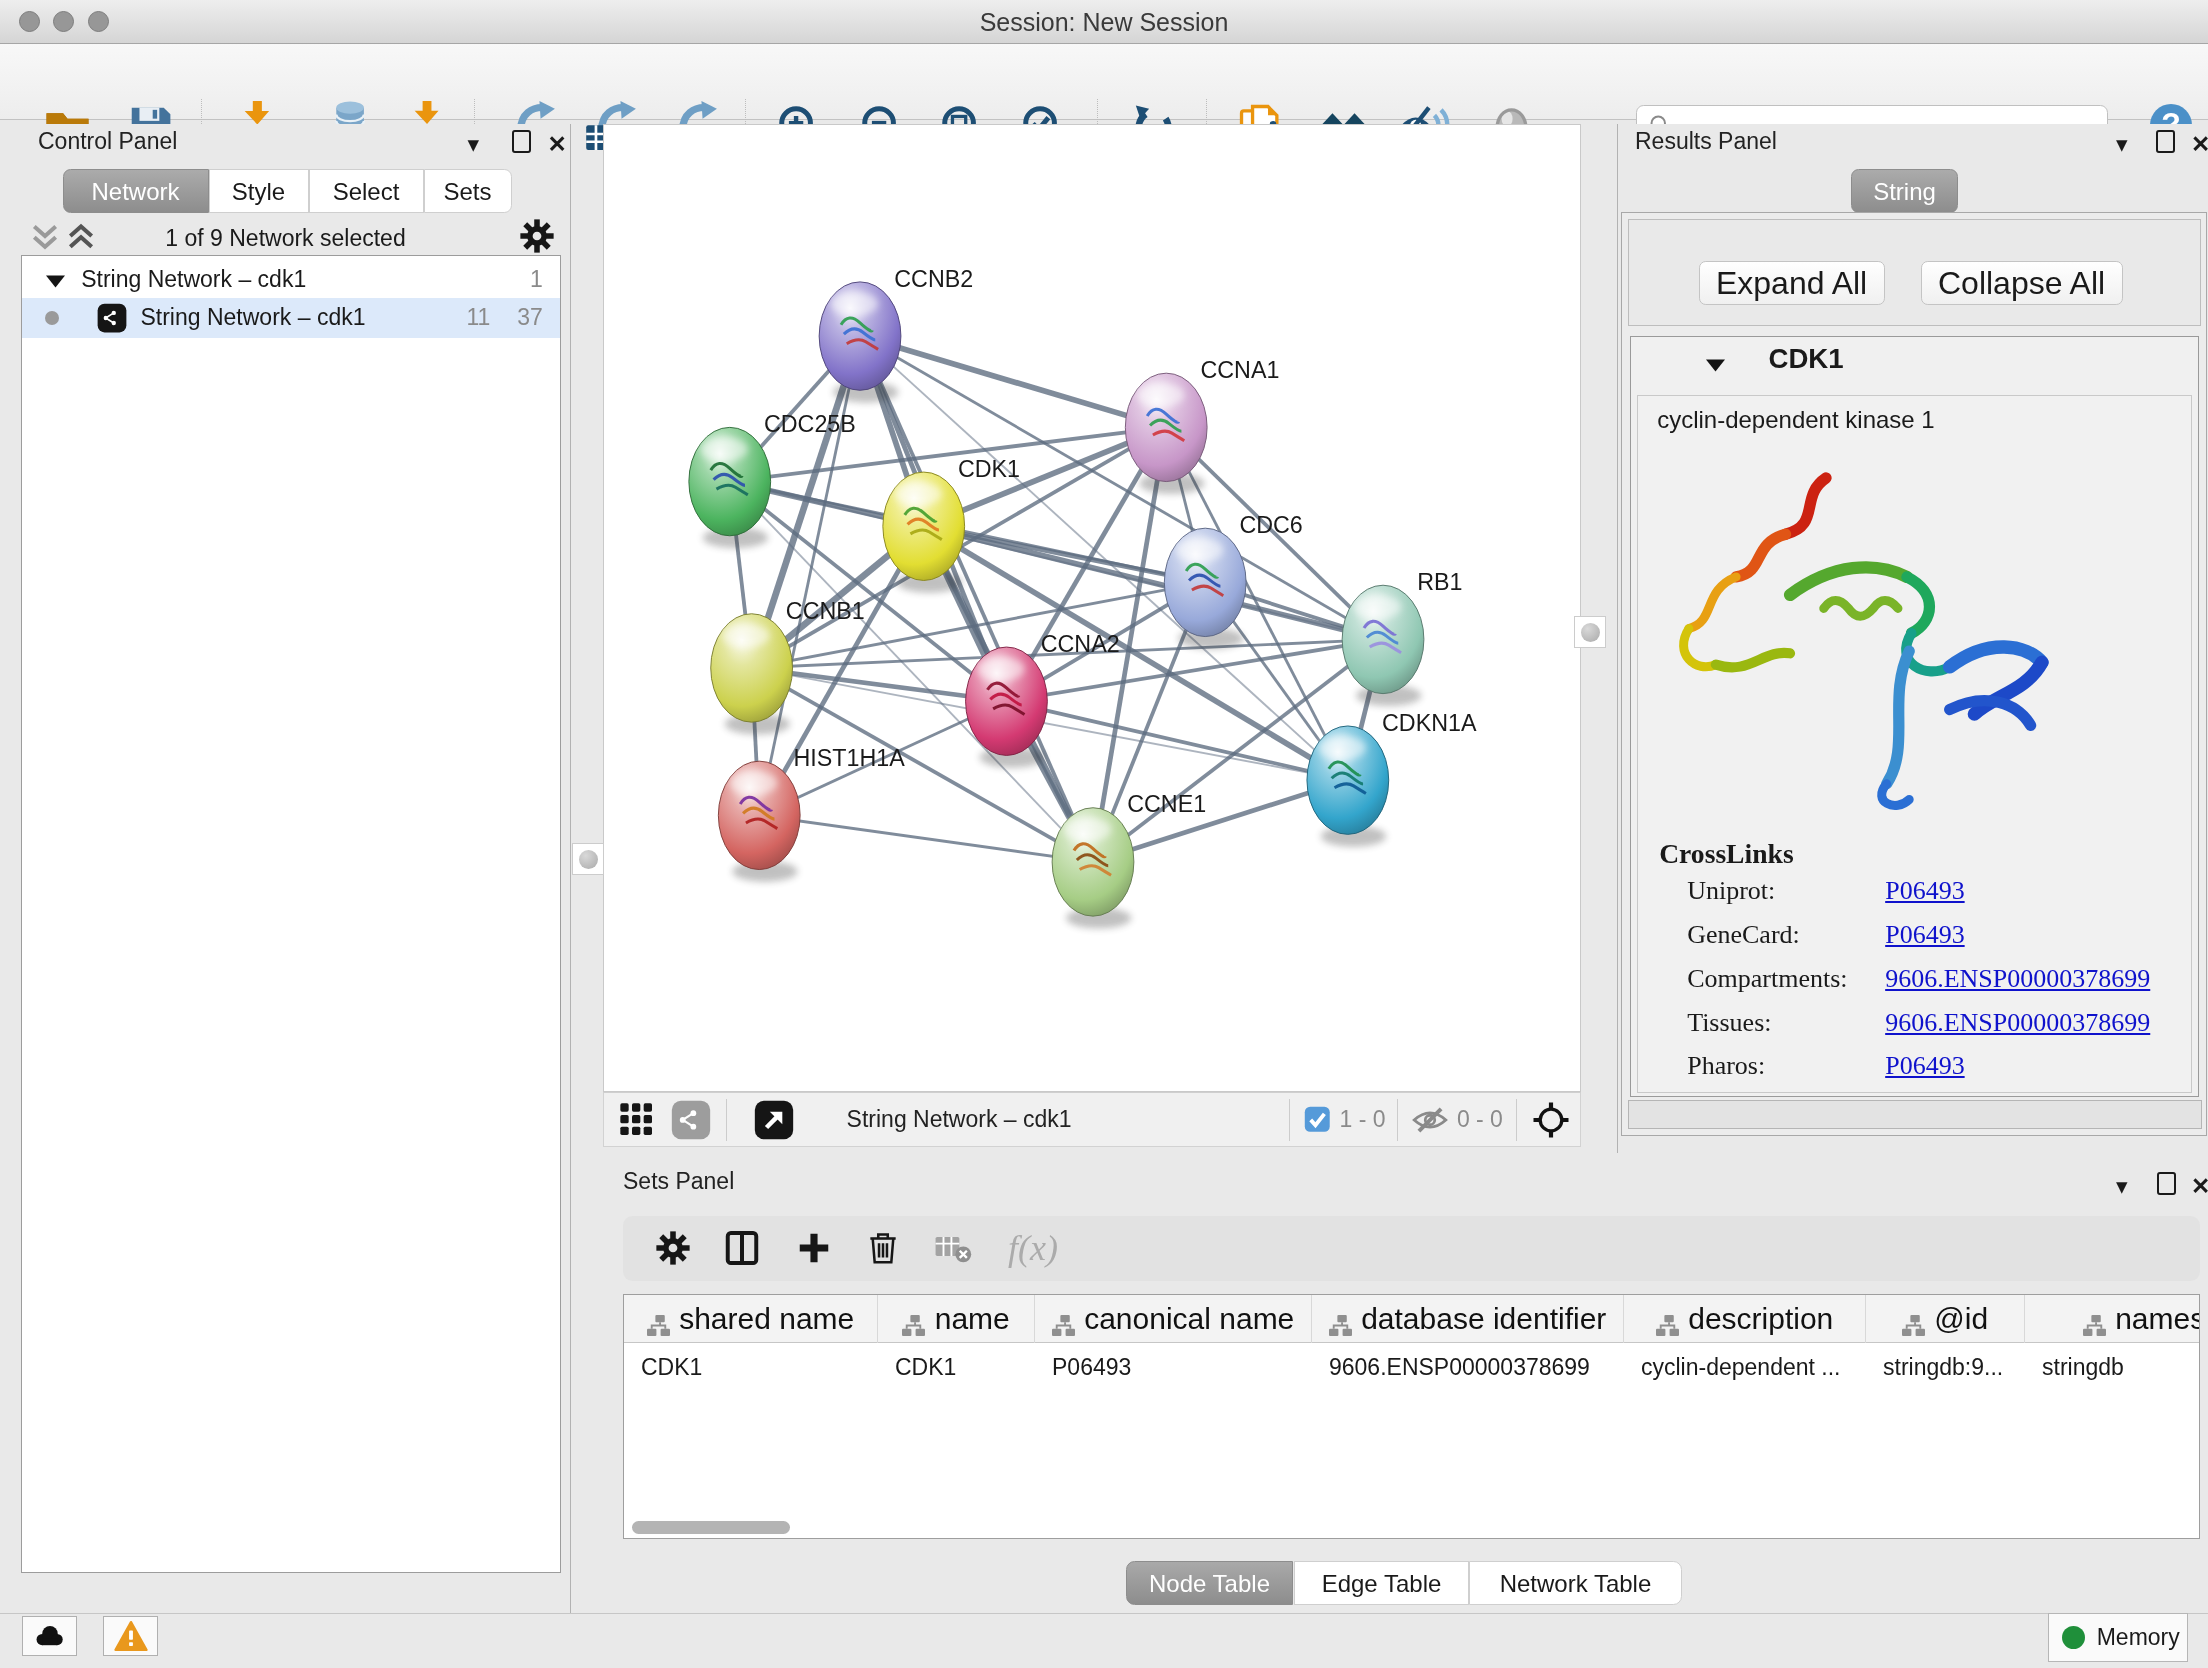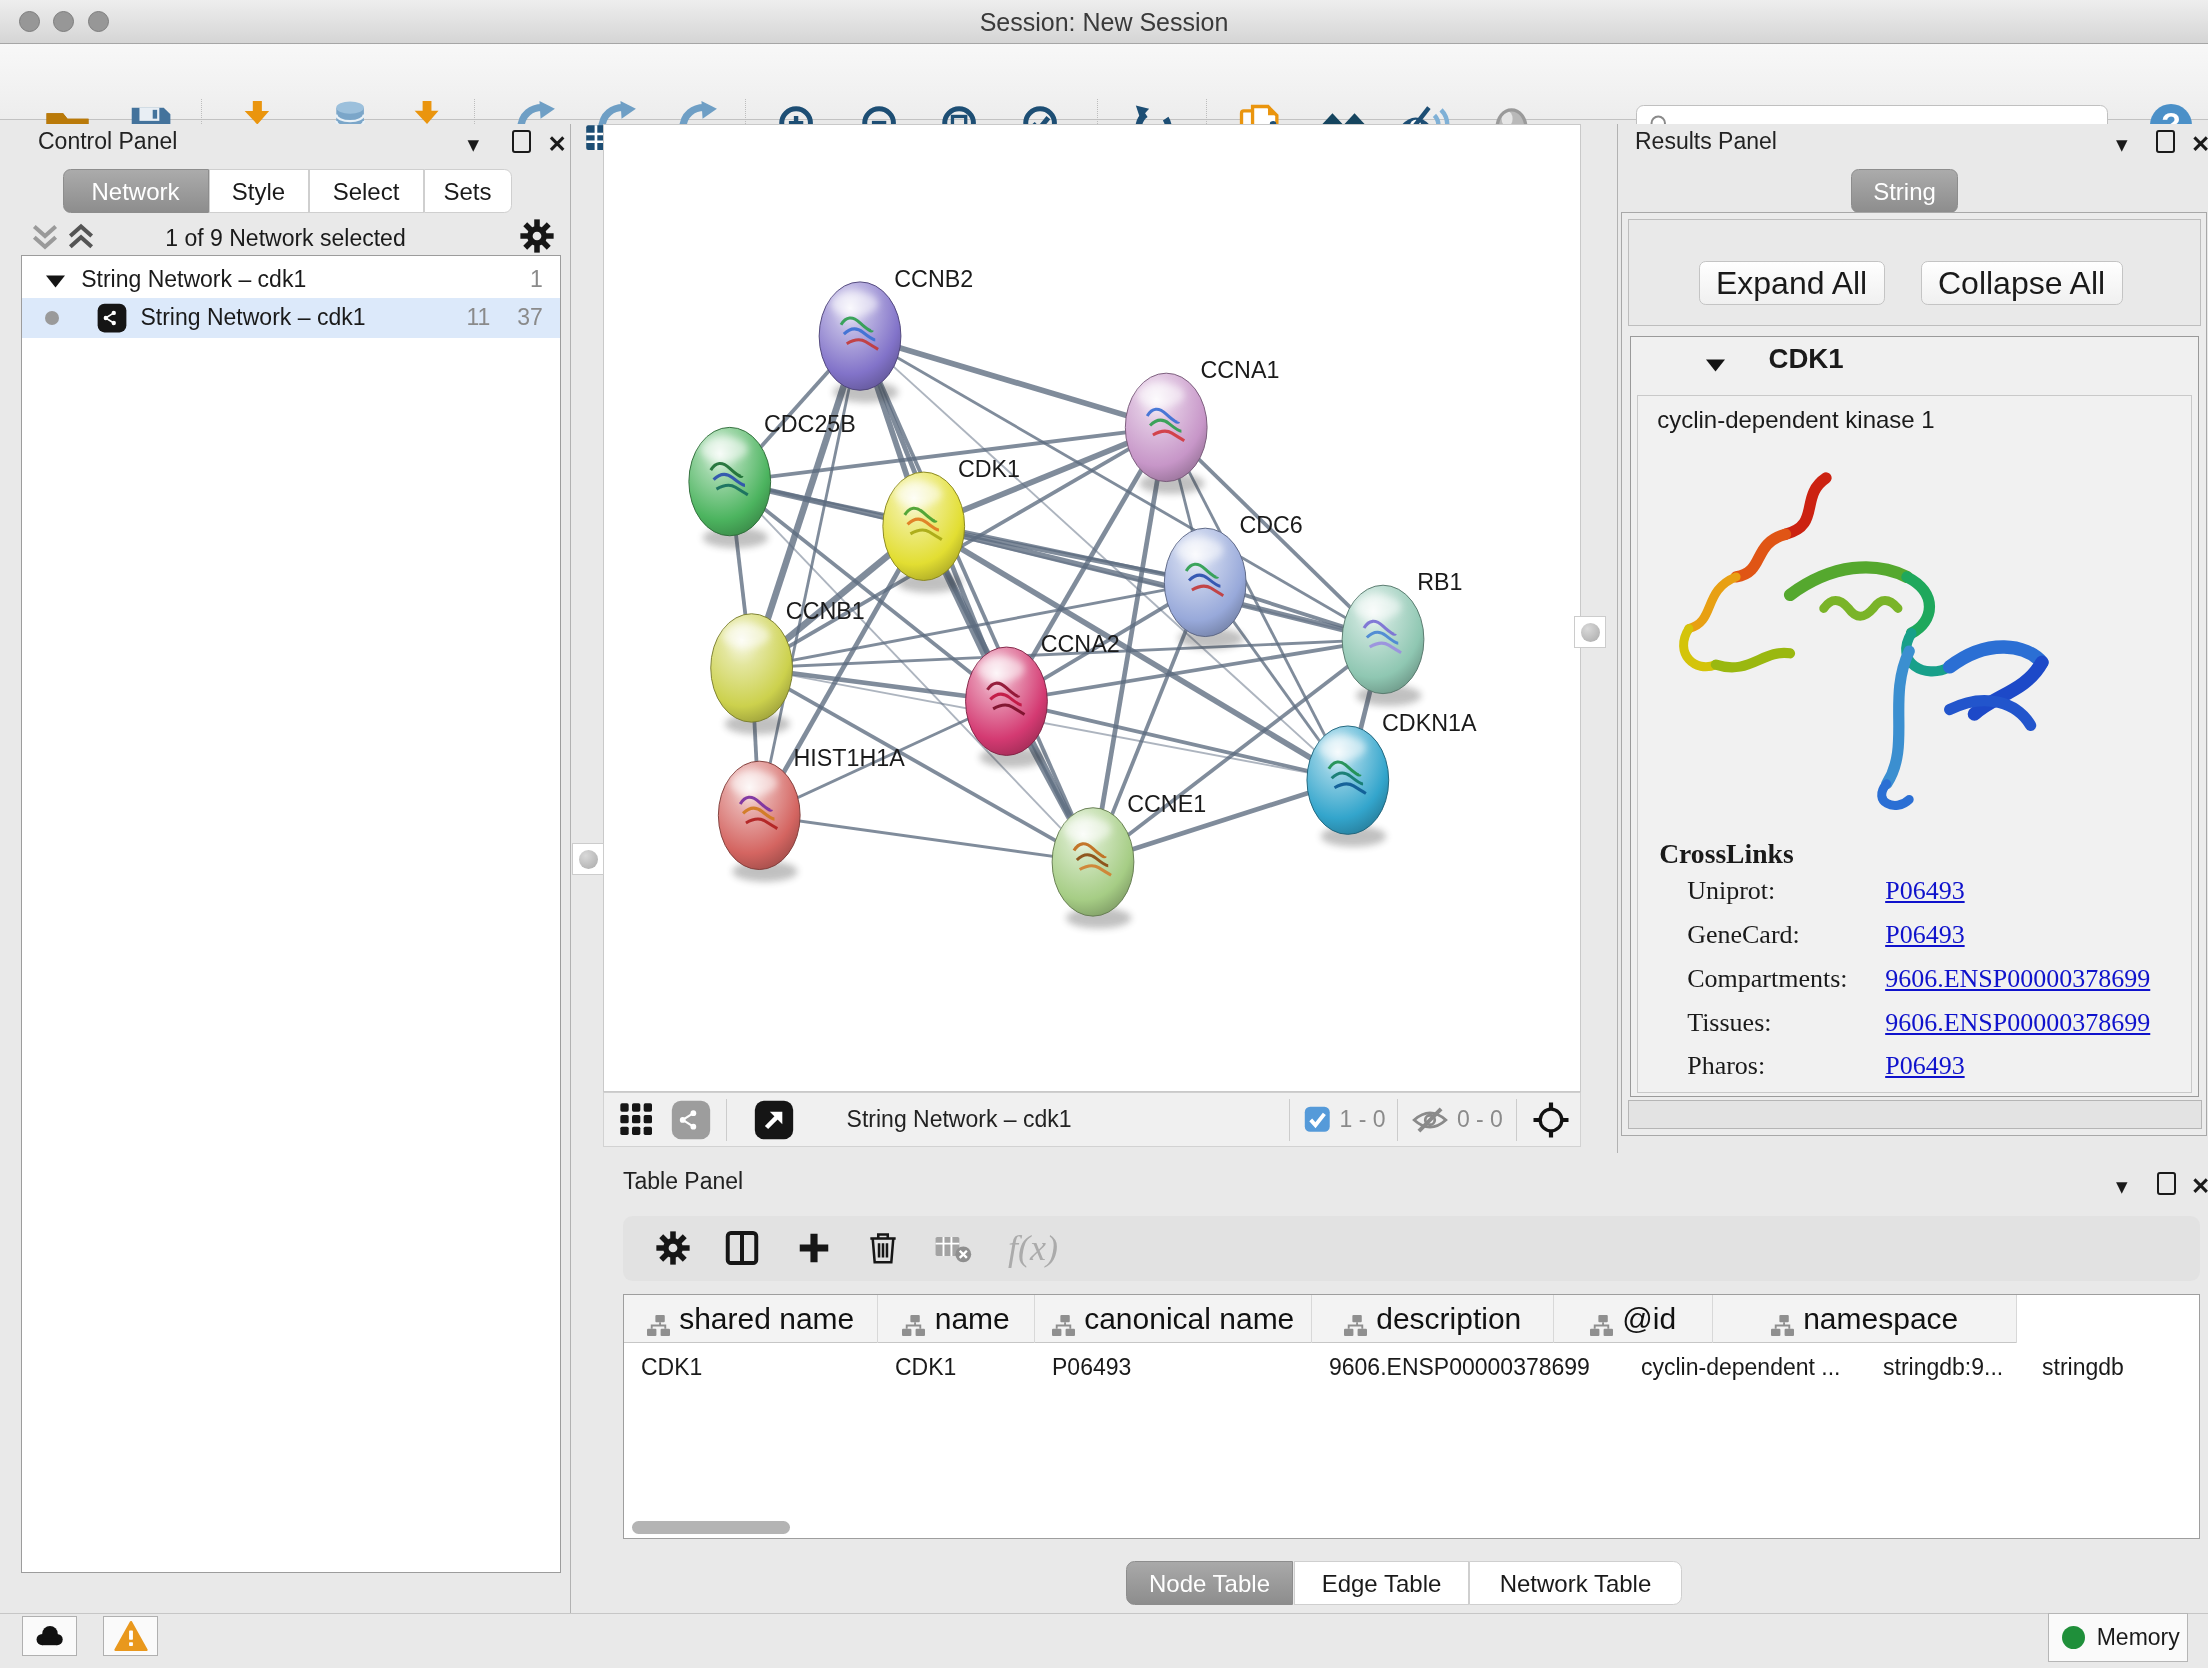--- a/index.html
+++ b/index.html
@@ -706,21 +706,21 @@
               <div class="abs serif" style="left: 49px; top: 612px; font-size: 26px; width: 495px;"><span style="display:inline-block;width:198px">Tissues:</span><a class="xlink">9606.ENSP00000378699</a></div>
               <div class="abs serif" style="left: 49px; top: 655px; font-size: 26px; width: 495px;"><span style="display:inline-block;width:198px">Pharos:</span><a class="xlink">P06493</a></div>
             </div>
         </div>
       </div>
       <div class="rstrip"></div>
     </div>
   </div>
 
   <div class="tpanel">
-    <div class="abs phead" style="left:20px;top:15px">Table Panel</div>
+    <div class="abs phead" style="left:20px;top:15px">Sets Panel</div>
     <span class="pico" style="left:1513px;top:19px">▾</span>
     <span class="pico" style="left:1554px;top:19px"><span class="sqico"></span></span>
     <span class="pico" style="left:1588px;top:19px;font-weight:bold">✕</span>
     <div class="ttoolbar">
       <span class="tico" style="left: 31px; display: inline-block;"><svg viewBox="0 0 48 48" xmlns="http://www.w3.org/2000/svg" width="100%" height="100%">
             <g fill="#161616">
               <g stroke="#161616" stroke-width="7">
                 <line x1="24" y1="3" x2="24" y2="45"></line>
                 <line x1="24" y1="3" x2="24" y2="45" transform="rotate(45 24 24)"></line>
                 <line x1="24" y1="3" x2="24" y2="45" transform="rotate(90 24 24)"></line>
@@ -783,20 +783,31 @@
             <span style="width:23px;height:21px;display:inline-block"><svg viewBox="0 0 22 20" xmlns="http://www.w3.org/2000/svg" width="100%" height="100%">
                 <g fill="#8f8f8f">
                   <rect x="8" y="0" width="9" height="7" rx="1"></rect>
                   <rect x="0" y="13" width="9" height="7" rx="1"></rect>
                   <rect x="13" y="13" width="9" height="7" rx="1"></rect>
                 </g>
                 <path d="M12.5 7v3M4.5 13v-3h13v3" stroke="#8f8f8f" stroke-width="1.8" fill="none"></path>
               </svg></span>
             <span>canonical name</span>
           </div>
+          <div class="hcell" style="width: 312px;">
+            <span style="width:23px;height:21px;display:inline-block"><svg viewBox="0 0 22 20" xmlns="http://www.w3.org/2000/svg" width="100%" height="100%">
+                <g fill="#8f8f8f">
+                  <rect x="8" y="0" width="9" height="7" rx="1"></rect>
+                  <rect x="0" y="13" width="9" height="7" rx="1"></rect>
+                  <rect x="13" y="13" width="9" height="7" rx="1"></rect>
+                </g>
+                <path d="M12.5 7v3M4.5 13v-3h13v3" stroke="#8f8f8f" stroke-width="1.8" fill="none"></path>
+              </svg></span>
+            <span>database identifier</span>
+          </div>
           <div class="hcell" style="width: 242px;">
             <span style="width:23px;height:21px;display:inline-block"><svg viewBox="0 0 22 20" xmlns="http://www.w3.org/2000/svg" width="100%" height="100%">
                 <g fill="#8f8f8f">
                   <rect x="8" y="0" width="9" height="7" rx="1"></rect>
                   <rect x="0" y="13" width="9" height="7" rx="1"></rect>
                   <rect x="13" y="13" width="9" height="7" rx="1"></rect>
                 </g>
                 <path d="M12.5 7v3M4.5 13v-3h13v3" stroke="#8f8f8f" stroke-width="1.8" fill="none"></path>
               </svg></span>
             <span>description</span>

